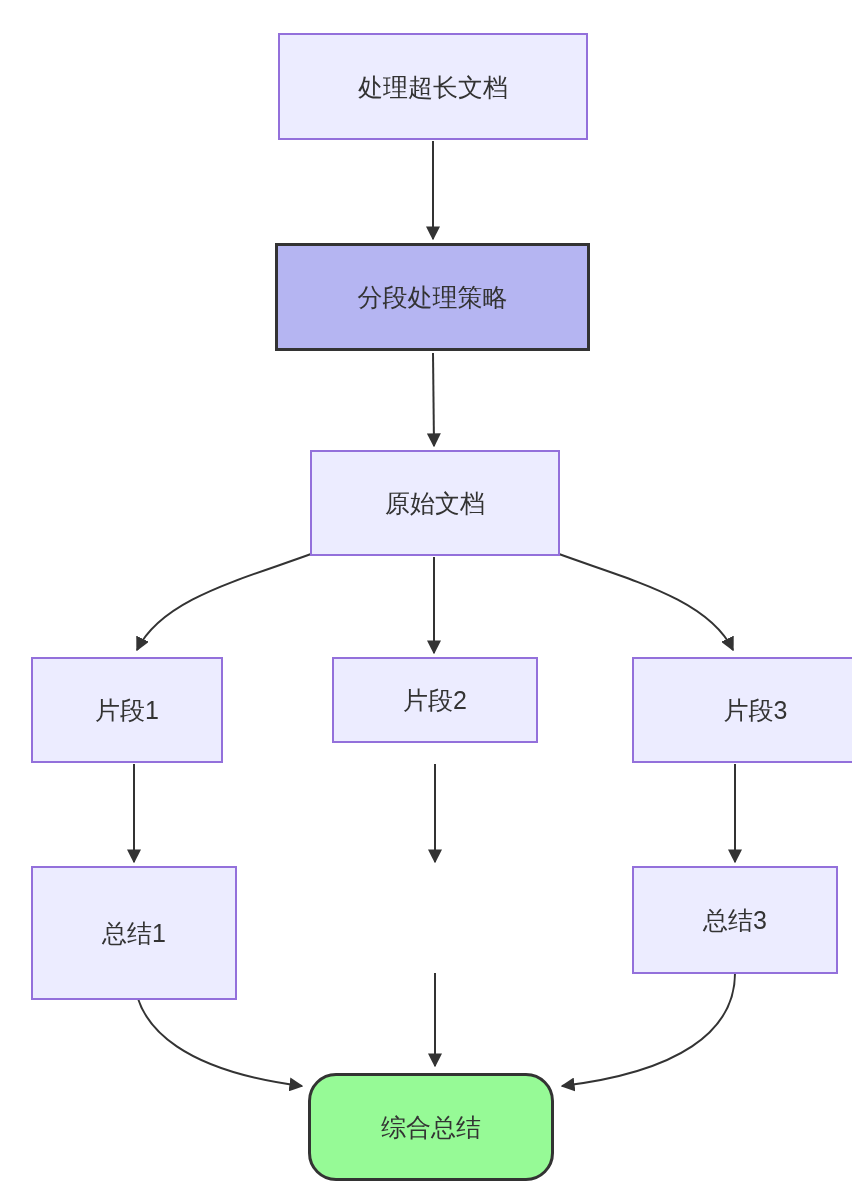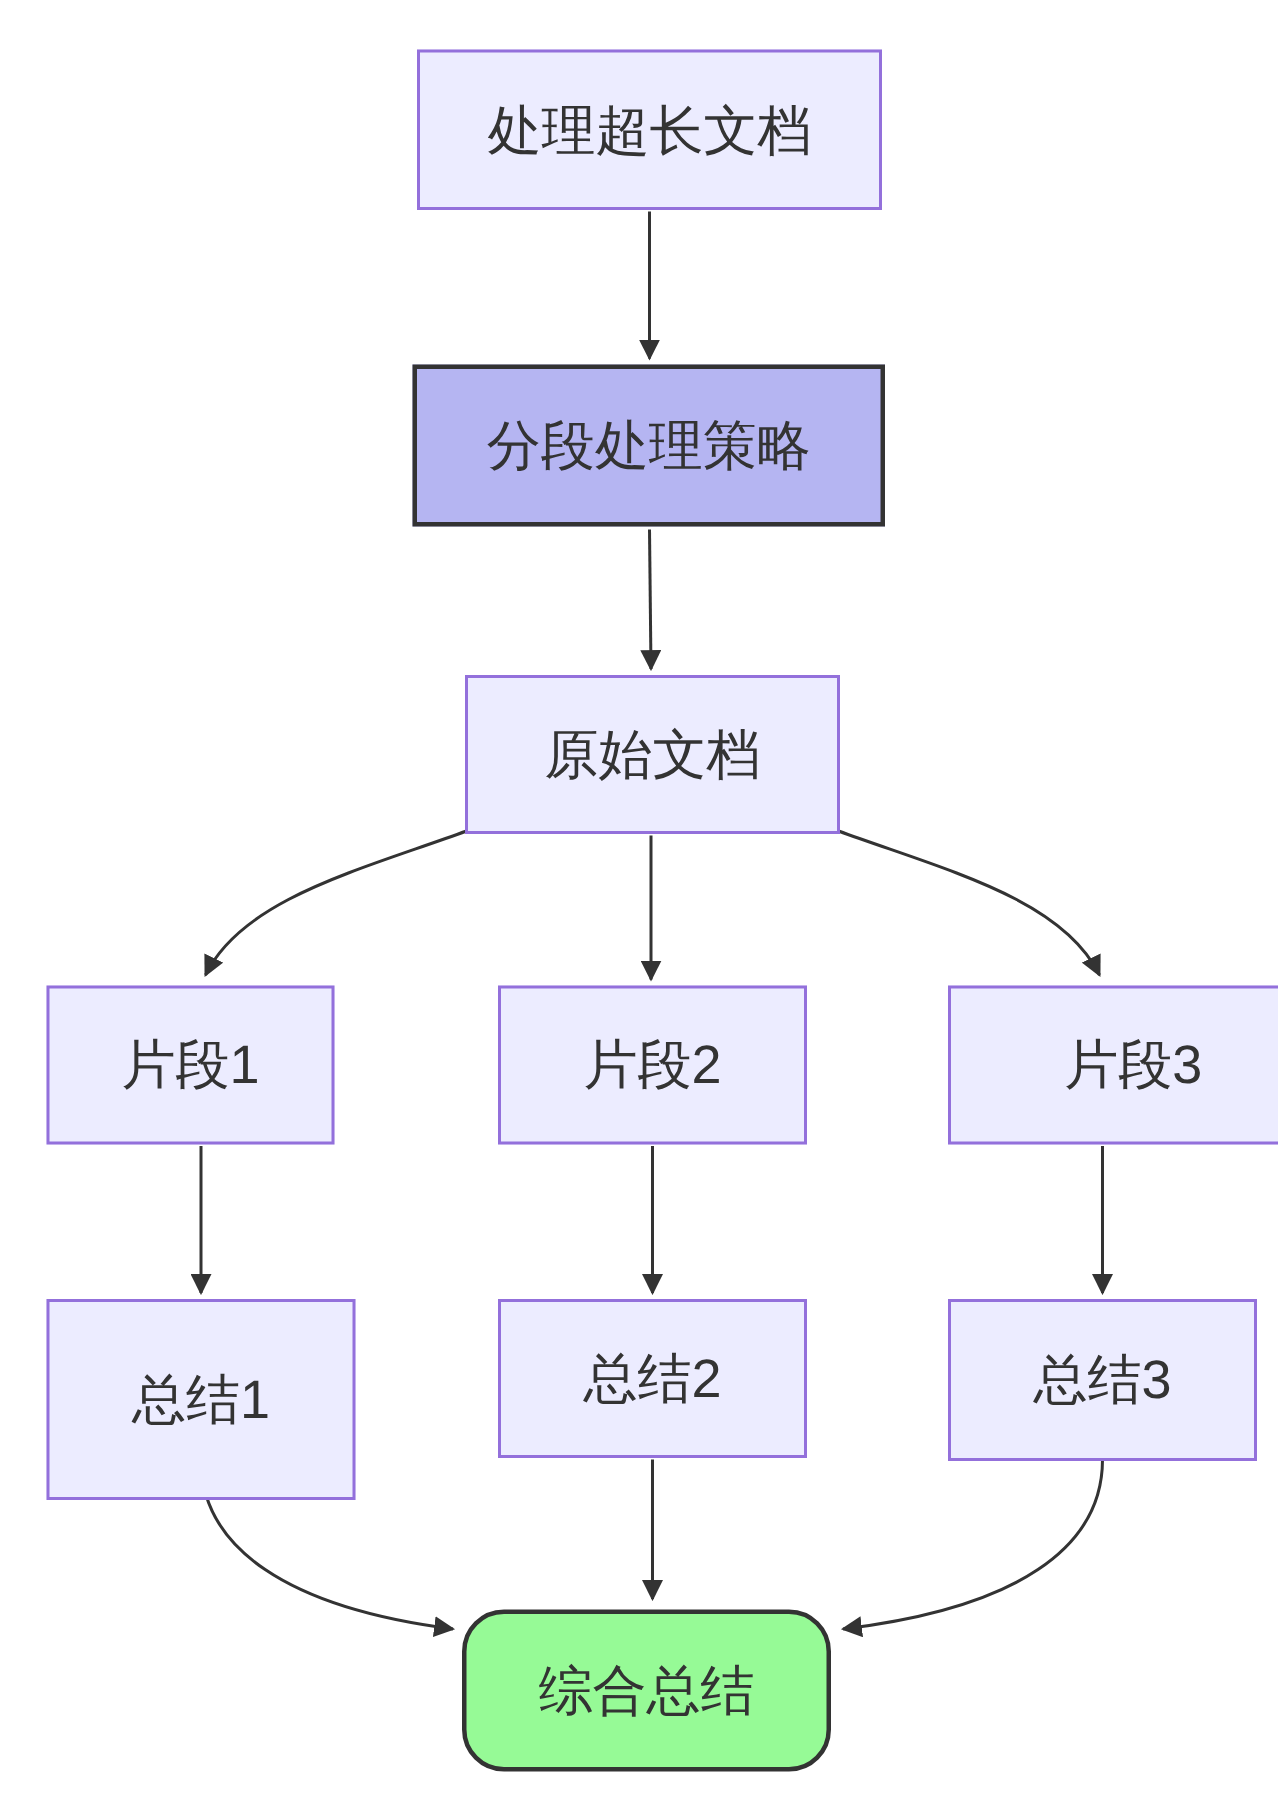--- a/index.html
+++ b/index.html
@@ -29,21 +29,21 @@
   .arrowhead {
     fill: var(--edge-color, #333333);
     stroke: none;
   }
   .node {
     position: absolute;
     box-sizing: border-box;
     display: flex;
     align-items: center;
     justify-content: center;
-    font-size: 36px;
+    font-size: 25px;
     line-height: 1.2;
     color: var(--text-color, #333333);
     text-align: left;
     white-space: nowrap;
   }
   .node.default {
     background: var(--node-fill, #ECECFF);
     border: 2px solid var(--node-border, #9370DB);
   }
   .node.highlight {
@@ -52,21 +52,21 @@
   }
   .node.success {
     background: var(--success-fill, #96FA96);
     border: 3.5px solid var(--success-border, #333333);
   }
   
   #node-start    { left: 278px; top: 33px;  width: 310px; height: 107px; }
   #node-strategy { left: 275px; top: 243px; width: 315px; height: 108px; }
   #node-source   { left: 310px; top: 450px; width: 250px; height: 106px; }
   #node-seg1     { left: 31px;  top: 657px; width: 192px; height: 106px; }
-  #node-seg2     { left: 332px; top: 657px; width: 206px; height: 106px; }
+  #node-seg2     { left: 332px; top: 657px; width: 206px; height: 86px; }
   #node-seg3     { left: 632px; top: 657px; width: 247px; height: 106px; }
   #node-sum1     { left: 31px;  top: 866px; width: 206px; height: 134px; }
   #node-sum2     { left: 332px; top: 866px; width: 206px; height: 106px; }
   #node-sum3     { left: 632px; top: 866px; width: 206px; height: 108px; }
   #node-final    { left: 308px; top: 1073px; width: 246px; height: 108px; border-radius: 28px; }
 </style>
 </head>
 <body>
 
 <div class="canvas">
@@ -101,19 +101,18 @@
   <div id="node-strategy" class="node highlight">分段处理策略</div>
 
   <div id="node-seg1" class="node default">片段1</div>
 
   <div id="node-seg2" class="node default">片段2</div>
 
   <div id="node-seg3" class="node default">片段3</div>
 
   <div id="node-sum1" class="node default">总结1</div>
 
-  <div id="node-sum2" class="node default">总结2</div>
 
   <div id="node-sum3" class="node default">总结3</div>
 
   <div id="node-final" class="node success">综合总结</div>
 
 </div>
 
 </body></html>

